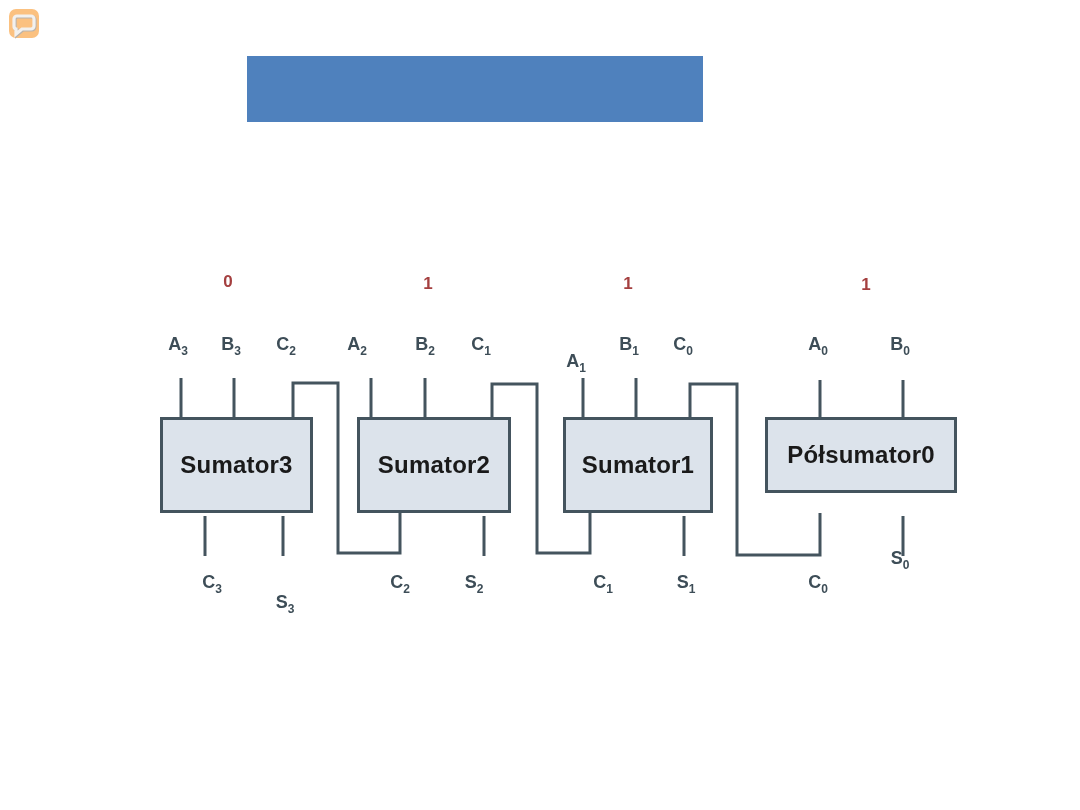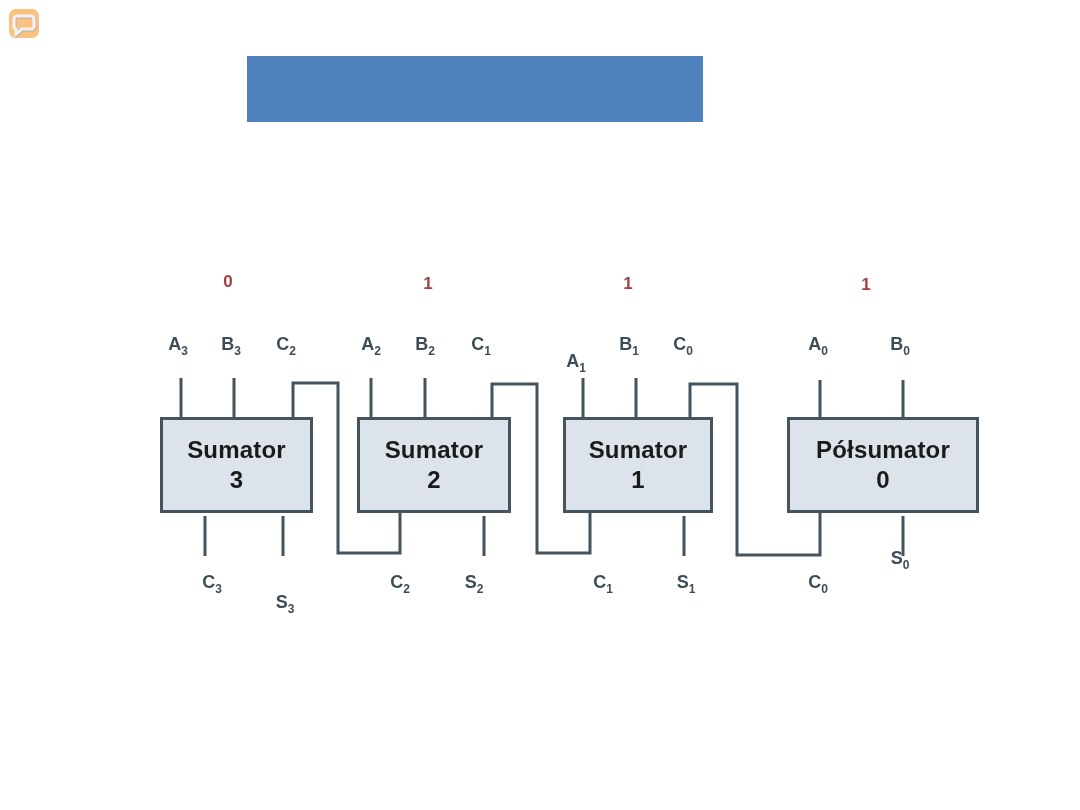--- a/index.html
+++ b/index.html
@@ -17,21 +17,21 @@
   }
   .diagram{
     position:absolute;left:0;top:0;width:1080px;height:810px;
   }
   svg.wires{position:absolute;left:0;top:0;}
   .block{
     position:absolute;
     background:#dce3eb;
     border:3px solid #44545e;
     box-sizing:border-box;
-    display:flex;flex-direction:column;align-items:center;justify-content:center;
+    display:flex;align-items:center;justify-content:center;
     font-weight:bold;color:#1a1a1a;font-size:24px;line-height:1.25;
     letter-spacing:0.2px;
   }
   .pin{
     position:absolute;transform:translateX(-50%);
     font-weight:bold;font-size:18px;color:#3d4d57;white-space:nowrap;
   }
   .pin sub{font-size:12px;font-weight:bold;}
   .cbit{
     position:absolute;transform:translateX(-50%);
@@ -67,42 +67,42 @@
   </svg>
 
   <span class="cbit" style="left:228px;top:272px">0</span>
   <span class="cbit" style="left:428px;top:274px">1</span>
   <span class="cbit" style="left:628px;top:274px">1</span>
   <span class="cbit" style="left:866px;top:275px">1</span>
 
   <span class="pin" style="left:178px;top:334px"><span>A</span><sub>3</sub></span>
   <span class="pin" style="left:231px;top:334px"><span>B</span><sub>3</sub></span>
   <span class="pin" style="left:286px;top:334px"><span>C</span><sub>2</sub></span>
-  <span class="pin" style="left:371px;top:334px"><span>A</span><sub>2</sub></span>
+  <span class="pin" style="left:357px;top:334px"><span>A</span><sub>2</sub></span>
   <span class="pin" style="left:425px;top:334px"><span>B</span><sub>2</sub></span>
   <span class="pin" style="left:481px;top:334px"><span>C</span><sub>1</sub></span>
   <span class="pin" style="left:576px;top:351px"><span>A</span><sub>1</sub></span>
   <span class="pin" style="left:629px;top:334px"><span>B</span><sub>1</sub></span>
   <span class="pin" style="left:683px;top:334px"><span>C</span><sub>0</sub></span>
   <span class="pin" style="left:818px;top:334px"><span>A</span><sub>0</sub></span>
   <span class="pin" style="left:900px;top:334px"><span>B</span><sub>0</sub></span>
 
   <div class="block" style="left:160px;top:417px;width:153px;height:96px">
     <span>Sumator</span>
     <span>3</span>
   </div>
   <div class="block" style="left:357px;top:417px;width:154px;height:96px">
     <span>Sumator</span>
     <span>2</span>
   </div>
   <div class="block" style="left:563px;top:417px;width:150px;height:96px">
     <span>Sumator</span>
     <span>1</span>
   </div>
-  <div class="block" style="left:787px;top:417px;width:192px;height:96px">
+  <div class="block" style="left:765px;top:417px;width:192px;height:76px">
     <span>Półsumator</span>
     <span>0</span>
   </div>
 
   <span class="pin" style="left:212px;top:572px"><span>C</span><sub>3</sub></span>
   <span class="pin" style="left:285px;top:592px"><span>S</span><sub>3</sub></span>
   <span class="pin" style="left:400px;top:572px"><span>C</span><sub>2</sub></span>
   <span class="pin" style="left:474px;top:572px"><span>S</span><sub>2</sub></span>
   <span class="pin" style="left:603px;top:572px"><span>C</span><sub>1</sub></span>
   <span class="pin" style="left:686px;top:572px"><span>S</span><sub>1</sub></span>

